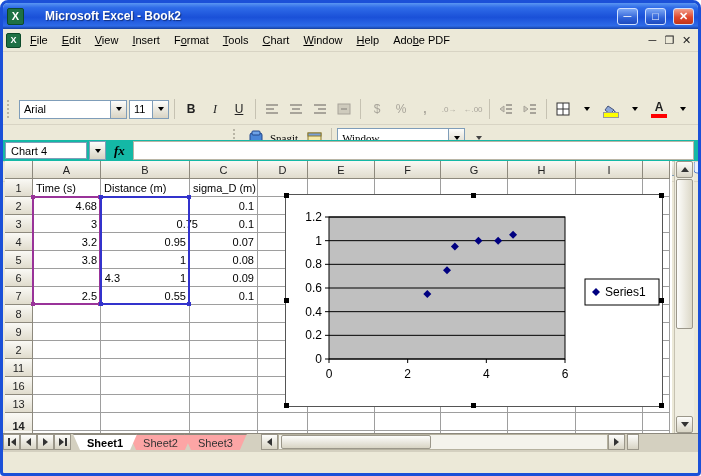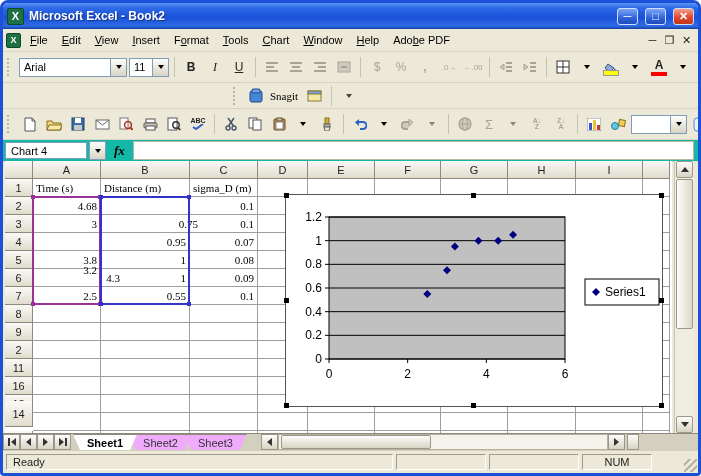--- a/index.html
+++ b/index.html
@@ -4,35 +4,35 @@
 <style>
   html,body{margin:0;padding:0;background:#fff;font-family:"Liberation Sans",sans-serif;}
   #window{position:relative;width:701px;height:476px;box-sizing:border-box;
     border:3px solid #1B50D8;border-radius:8px 8px 4px 4px;background:#ECE9D8;overflow:hidden;}
   
   #titlebar{position:absolute;left:0;top:0;right:0;height:26px;display:flex;align-items:center;
     background:linear-gradient(180deg,#5A96F2 0%,#2E6BE8 18%,#1A50D8 55%,#2E6BE8 88%,#16409F 100%);
     color:#fff;font-weight:bold;font-size:12px;padding:0 4px;gap:5px;}
   .xl-icon{width:15px;height:15px;background:#1E7145;border:1px solid #0c4a2a;border-radius:2px;
     color:#fff;font-size:11px;font-weight:bold;display:flex;align-items:center;justify-content:center;flex:0 0 auto;}
-  #title-text{flex:1;white-space:nowrap;overflow:hidden;text-shadow:1px 1px 1px #10307F;}
+  #title-text{flex:1;white-space:nowrap;overflow:hidden;text-shadow:1px 1px 1px #10307F;margin-left:16px;}
   .winbtn{width:21px;height:17px;border-radius:3px;margin-left:2px;display:flex;align-items:center;justify-content:center;
     color:#fff;font-size:11px;font-weight:bold;border:1px solid #cfe0ff;box-sizing:border-box;
     background:linear-gradient(180deg,#7DA8F5,#2F62D8 60%,#1F4BBE);}
   .winbtn.close{background:linear-gradient(180deg,#F2A08C,#E0482E 55%,#C13518);}
   
   #menubar{position:absolute;left:0;top:26px;right:0;height:22px;display:flex;align-items:center;
     background:#ECE9D8;border-bottom:1px solid #D8D4C4;font-size:11px;padding:0 3px;}
   .menu-item{padding:3px 7px;color:#000;cursor:default;}
   .menu-item u{text-decoration:underline;}
   #menubar .spacer{flex:1;}
   .docbtn{width:17px;height:15px;display:flex;align-items:center;justify-content:center;font-size:11px;color:#222;}
   
   .toolbar{position:absolute;left:0;right:0;display:flex;align-items:center;background:#ECE9D8;
-    border-bottom:1px solid #D8D4C4;padding:0 3px;gap:2px;}
+    border-bottom:1px solid #D8D4C4;padding:0 3px;gap:2px;margin-top:42px;}
   #fmtbar{top:49px;height:30px;}
   #snagitbar{top:80px;height:25px;font-family:Liberation Serif, serif;}
   #stdbar{top:106px;height:30px;}
   .grip{width:5px;height:18px;border-left:2px dotted #B9B5A5;margin:0 3px 0 1px;flex:0 0 auto;}
   .sep{width:1px;height:20px;background:#C6C2B2;margin:0 3px;flex:0 0 auto;}
   .tb-btn{min-width:20px;height:20px;display:flex;align-items:center;justify-content:center;
     font-size:12px;color:#222;flex:0 0 auto;border:1px solid transparent;border-radius:2px;}
   .tb-btn.dis{color:#A8A49A;}
   .tb-btn.dis svg *{stroke:#A8A49A !important;fill:#CFCBBD !important;}
   .combo{display:flex;align-items:center;background:#fff;border:1px solid #7F9DB9;height:19px;
@@ -50,21 +50,21 @@
   #namebox{width:82px;height:17px;background:#fff;border:1px solid #7F9DB9;display:flex;align-items:center;padding-left:5px;box-sizing:border-box;}
   #fx{font-family:"Liberation Serif",serif;font-style:italic;font-weight:bold;font-size:13px;margin:0 6px;}
   #formula-field{flex:1;height:17px;background:#fff;border:1px solid #B9B5A5;margin-right:2px;}
   
   #grid{position:absolute;left:2px;top:158px;width:667px;height:272px;overflow:hidden;background:#fff;}
   .colhdr,.rowhdr,#cornerbox{position:absolute;box-sizing:border-box;background:linear-gradient(180deg,#FAF9F5,#E0DCCD);
     border-right:1px solid #8D897D;border-bottom:1px solid #8D897D;font-size:11px;color:#222;
     display:flex;align-items:center;justify-content:center;}
   .gridline{position:absolute;background:#9E9E9E;}
   .cell{position:absolute;font-size:11px;color:#000;box-sizing:border-box;padding:8px 3px;
-    display:flex;align-items:center;white-space:nowrap;overflow:hidden;font-family:Liberation Serif, serif;}
+    display:flex;align-items:center;white-space:nowrap;overflow:hidden;}
   .range-outline{position:absolute;box-sizing:border-box;}
   .range-handle{position:absolute;width:4px;height:4px;}
   
   #chart-object{position:absolute;left:282px;top:191px;width:378px;height:213px;background:#fff;border:1px solid #555;box-sizing:border-box;}
   .sel-handle{position:absolute;width:5px;height:5px;background:#000;}
   
   #vscroll{position:absolute;left:671px;top:158px;width:19px;height:272px;background:#F0EEE2;border-left:1px solid #C6C2B2;}
   .scroll-btn{position:absolute;left:1px;width:17px;height:17px;background:linear-gradient(180deg,#FDFDFB,#D8D4C4);
     border:1px solid #9B978A;border-radius:2px;display:flex;align-items:center;justify-content:center;box-sizing:border-box;}
   .tri-up{width:0;height:0;border-left:4px solid transparent;border-right:4px solid transparent;border-bottom:5px solid #333;}
@@ -72,21 +72,21 @@
   .tri-left{width:0;height:0;border-top:4px solid transparent;border-bottom:4px solid transparent;border-right:5px solid #333;}
   .tri-right{width:0;height:0;border-top:4px solid transparent;border-bottom:4px solid transparent;border-left:5px solid #333;}
   #vthumb{position:absolute;left:1px;top:18px;width:17px;height:150px;background:linear-gradient(90deg,#FDFDFB,#DCD8C8);
     border:1px solid #9B978A;border-radius:2px;box-sizing:border-box;}
   
   #tabbar{position:absolute;left:0;right:0;top:430px;height:18px;background:#D4D0C0;display:flex;align-items:flex-start;border-top:1px solid #8D897D;}
   .nav-btn{width:17px;height:16px;background:linear-gradient(180deg,#FDFDFB,#D8D4C4);border:1px solid #9B978A;
     box-sizing:border-box;display:flex;align-items:center;justify-content:center;gap:1px;}
   .nav-bar{width:2px;height:8px;background:#333;}
   .sheet-tab{height:16px;padding:1px 14px 0 14px;font-size:11px;display:flex;align-items:center;
-    background:#f0abfc;color:#333;clip-path:polygon(7px 0,calc(100% - 7px) 0,100% 100%,0 100%);
+    background:#fca5a5;color:#333;clip-path:polygon(7px 0,calc(100% - 7px) 0,100% 100%,0 100%);
     margin-left:-8px;border-top:1px solid #8D897D;box-sizing:border-box;
     clip-path:polygon(0 0,100% 0,calc(100% - 7px) 100%,7px 100%);}
   .sheet-tab.active{background:#fff;font-weight:bold;color:#000;z-index:2;}
   #hscroll{flex:1;display:flex;align-items:flex-start;margin-left:14px;}
   #htrack{width:330px;height:16px;background:#F4F3EC;border:1px solid #B5B19F;box-sizing:border-box;position:relative;}
   #hthumb{position:absolute;left:2px;top:0px;width:150px;height:14px;background:linear-gradient(180deg,#FDFDFB,#D8D4C4);
     border:1px solid #9B978A;box-sizing:border-box;border-radius:2px;}
   #tab-split{width:12px;height:16px;background:linear-gradient(180deg,#FDFDFB,#D8D4C4);border:1px solid #9B978A;box-sizing:border-box;margin-left:2px;}
   
   #statusbar{position:absolute;left:0;right:0;top:448px;height:22px;background:#ECE9D8;display:flex;align-items:center;
@@ -238,20 +238,26 @@
         </svg>
       </div>
     <span style="font-size:11px;margin:0 4px 0 1px;">Snagit</span>
     <div class="tb-btn">
         <svg width="16" height="13">
           <rect x="1" y="2" width="13" height="10" fill="#F5E9A8" stroke="#8A7A30"></rect>
           <rect x="1" y="2" width="13" height="3" fill="#7AA0D8" stroke="#8A7A30"></rect>
         </svg>
       </div>
     <div class="sep"></div>
+    <div class="combo" style="width:128px;">
+      <span class="val">Window</span>
+      <span class="drop">
+          <span class="caret"></span>
+        </span>
+    </div>
     <div class="tb-btn">
         <span class="mini-caret"></span>
       </div>
   </div>
 
   <div id="stdbar" class="toolbar">
     <div class="grip"></div>
     <div class="tb-btn">
         <svg width="14" height="15">
           <path d="M2 1 h7 l3 3 v10 h-10 Z" fill="#fff" stroke="#555"></path>
@@ -432,21 +438,21 @@
       <div class="rowhdr" style="left: 0px; top: 72px; width: 28px; height: 18px;">4</div>
       <div class="rowhdr" style="left: 0px; top: 90px; width: 28px; height: 18px;">5</div>
       <div class="rowhdr" style="left: 0px; top: 108px; width: 28px; height: 18px;">6</div>
       <div class="rowhdr" style="left: 0px; top: 126px; width: 28px; height: 18px;">7</div>
       <div class="rowhdr" style="left: 0px; top: 144px; width: 28px; height: 18px;">8</div>
       <div class="rowhdr" style="left: 0px; top: 162px; width: 28px; height: 18px;">9</div>
       <div class="rowhdr" style="left: 0px; top: 180px; width: 28px; height: 18px;">2</div>
       <div class="rowhdr" style="left: 0px; top: 198px; width: 28px; height: 18px;">11</div>
       <div class="rowhdr" style="left: 0px; top: 216px; width: 28px; height: 18px;">16</div>
       <div class="rowhdr" style="left: 0px; top: 234px; width: 28px; height: 18px;">13</div>
-      <div class="rowhdr" style="left: 0px; top: 240px; width: 28px; height: 26px;">14</div>
+      <div class="rowhdr" style="left: 0px; top: 252px; width: 28px; height: 26px; font-weight: bold;">14</div>
       <div class="rowhdr" style="left: 0px; top: 270px; width: 28px; height: 18px;">15</div>
       <div class="gridline" style="left: 95px; top: 18px; width: 1px; height: 270px;"></div>
       <div class="gridline" style="left: 184px; top: 18px; width: 1px; height: 270px;"></div>
       <div class="gridline" style="left: 252px; top: 18px; width: 1px; height: 270px;"></div>
       <div class="gridline" style="left: 302px; top: 18px; width: 1px; height: 270px;"></div>
       <div class="gridline" style="left: 369px; top: 18px; width: 1px; height: 270px;"></div>
       <div class="gridline" style="left: 435px; top: 18px; width: 1px; height: 270px;"></div>
       <div class="gridline" style="left: 502px; top: 18px; width: 1px; height: 270px;"></div>
       <div class="gridline" style="left: 570px; top: 18px; width: 1px; height: 270px;"></div>
       <div class="gridline" style="left: 637px; top: 18px; width: 1px; height: 270px;"></div>
@@ -466,21 +472,21 @@
       <div class="gridline" style="left: 28px; top: 251px; width: 637px; height: 1px;"></div>
       <div class="gridline" style="left: 28px; top: 269px; width: 637px; height: 1px;"></div>
       <div class="cell" style="left: 28px; top: 18px; width: 67px; height: 17px; justify-content: flex-start;">Time (s)</div>
       <div class="cell" style="left: 96px; top: 18px; width: 88px; height: 17px; justify-content: flex-start;">Distance (m)</div>
       <div class="cell" style="left: 185px; top: 18px; width: 67px; height: 17px; justify-content: flex-start;">sigma_D (m)</div>
       <div class="cell" style="left: 28px; top: 36px; width: 67px; height: 17px; justify-content: flex-end;">4.68</div>
       <div class="cell" style="left: 185px; top: 36px; width: 67px; height: 17px; justify-content: flex-end;">0.1</div>
       <div class="cell" style="left: 28px; top: 54px; width: 67px; height: 17px; justify-content: flex-end;">3</div>
       <div class="cell" style="left: 96px; top: 54px; width: 100px; height: 17px; justify-content: flex-end; text-align: center;">0.75</div>
       <div class="cell" style="left: 185px; top: 54px; width: 67px; height: 17px; justify-content: flex-end;">0.1</div>
-      <div class="cell" style="left: 28px; top: 72px; width: 67px; height: 17px; justify-content: flex-end; margin-top: 28px;">3.2</div>
+      <div class="cell" style="left: 28px; top: 72px; width: 67px; height: 17px; justify-content: flex-end;">3.2</div>
       <div class="cell" style="left: 96px; top: 72px; width: 88px; height: 17px; justify-content: flex-end;">0.95</div>
       <div class="cell" style="left: 185px; top: 72px; width: 67px; height: 17px; justify-content: flex-end;">0.07</div>
       <div class="cell" style="left: 28px; top: 90px; width: 67px; height: 17px; justify-content: flex-end;">3.8</div>
       <div class="cell" style="left: 96px; top: 90px; width: 88px; height: 17px; justify-content: flex-end;">1</div>
       <div class="cell" style="left: 185px; top: 90px; width: 67px; height: 17px; justify-content: flex-end;">0.08</div>
       <div class="cell" style="left: 28px; top: 108px; width: 90px; height: 17px; justify-content: flex-end;">4.3</div>
       <div class="cell" style="left: 96px; top: 108px; width: 88px; height: 17px; justify-content: flex-end;">1</div>
       <div class="cell" style="left: 185px; top: 108px; width: 67px; height: 17px; justify-content: flex-end;">0.09</div>
       <div class="cell" style="left: 28px; top: 126px; width: 67px; height: 17px; justify-content: flex-end;">2.5</div>
       <div class="cell" style="left: 96px; top: 126px; width: 88px; height: 17px; justify-content: flex-end;">0.55</div>
@@ -586,22 +592,14 @@
       <div id="htrack">
           <div id="hthumb"></div>
         </div>
       <div class="nav-btn">
           <span class="tri-right"></span>
         </div>
       <div id="tab-split"></div>
     </div>
   </div>
 
-  <div id="statusbar">
-    <div class="status-panel" style="flex:1;">Ready</div>
-    <div class="status-panel" style="width:90px;"></div>
-    <div class="status-panel" style="width:90px;"></div>
-    <div class="status-panel" style="width:70px;justify-content:center;">NUM</div>
-    <div style="width:40px;"></div>
-    <div id="resize-grip"></div>
-  </div>
 
 </div>
 
 </body></html>

